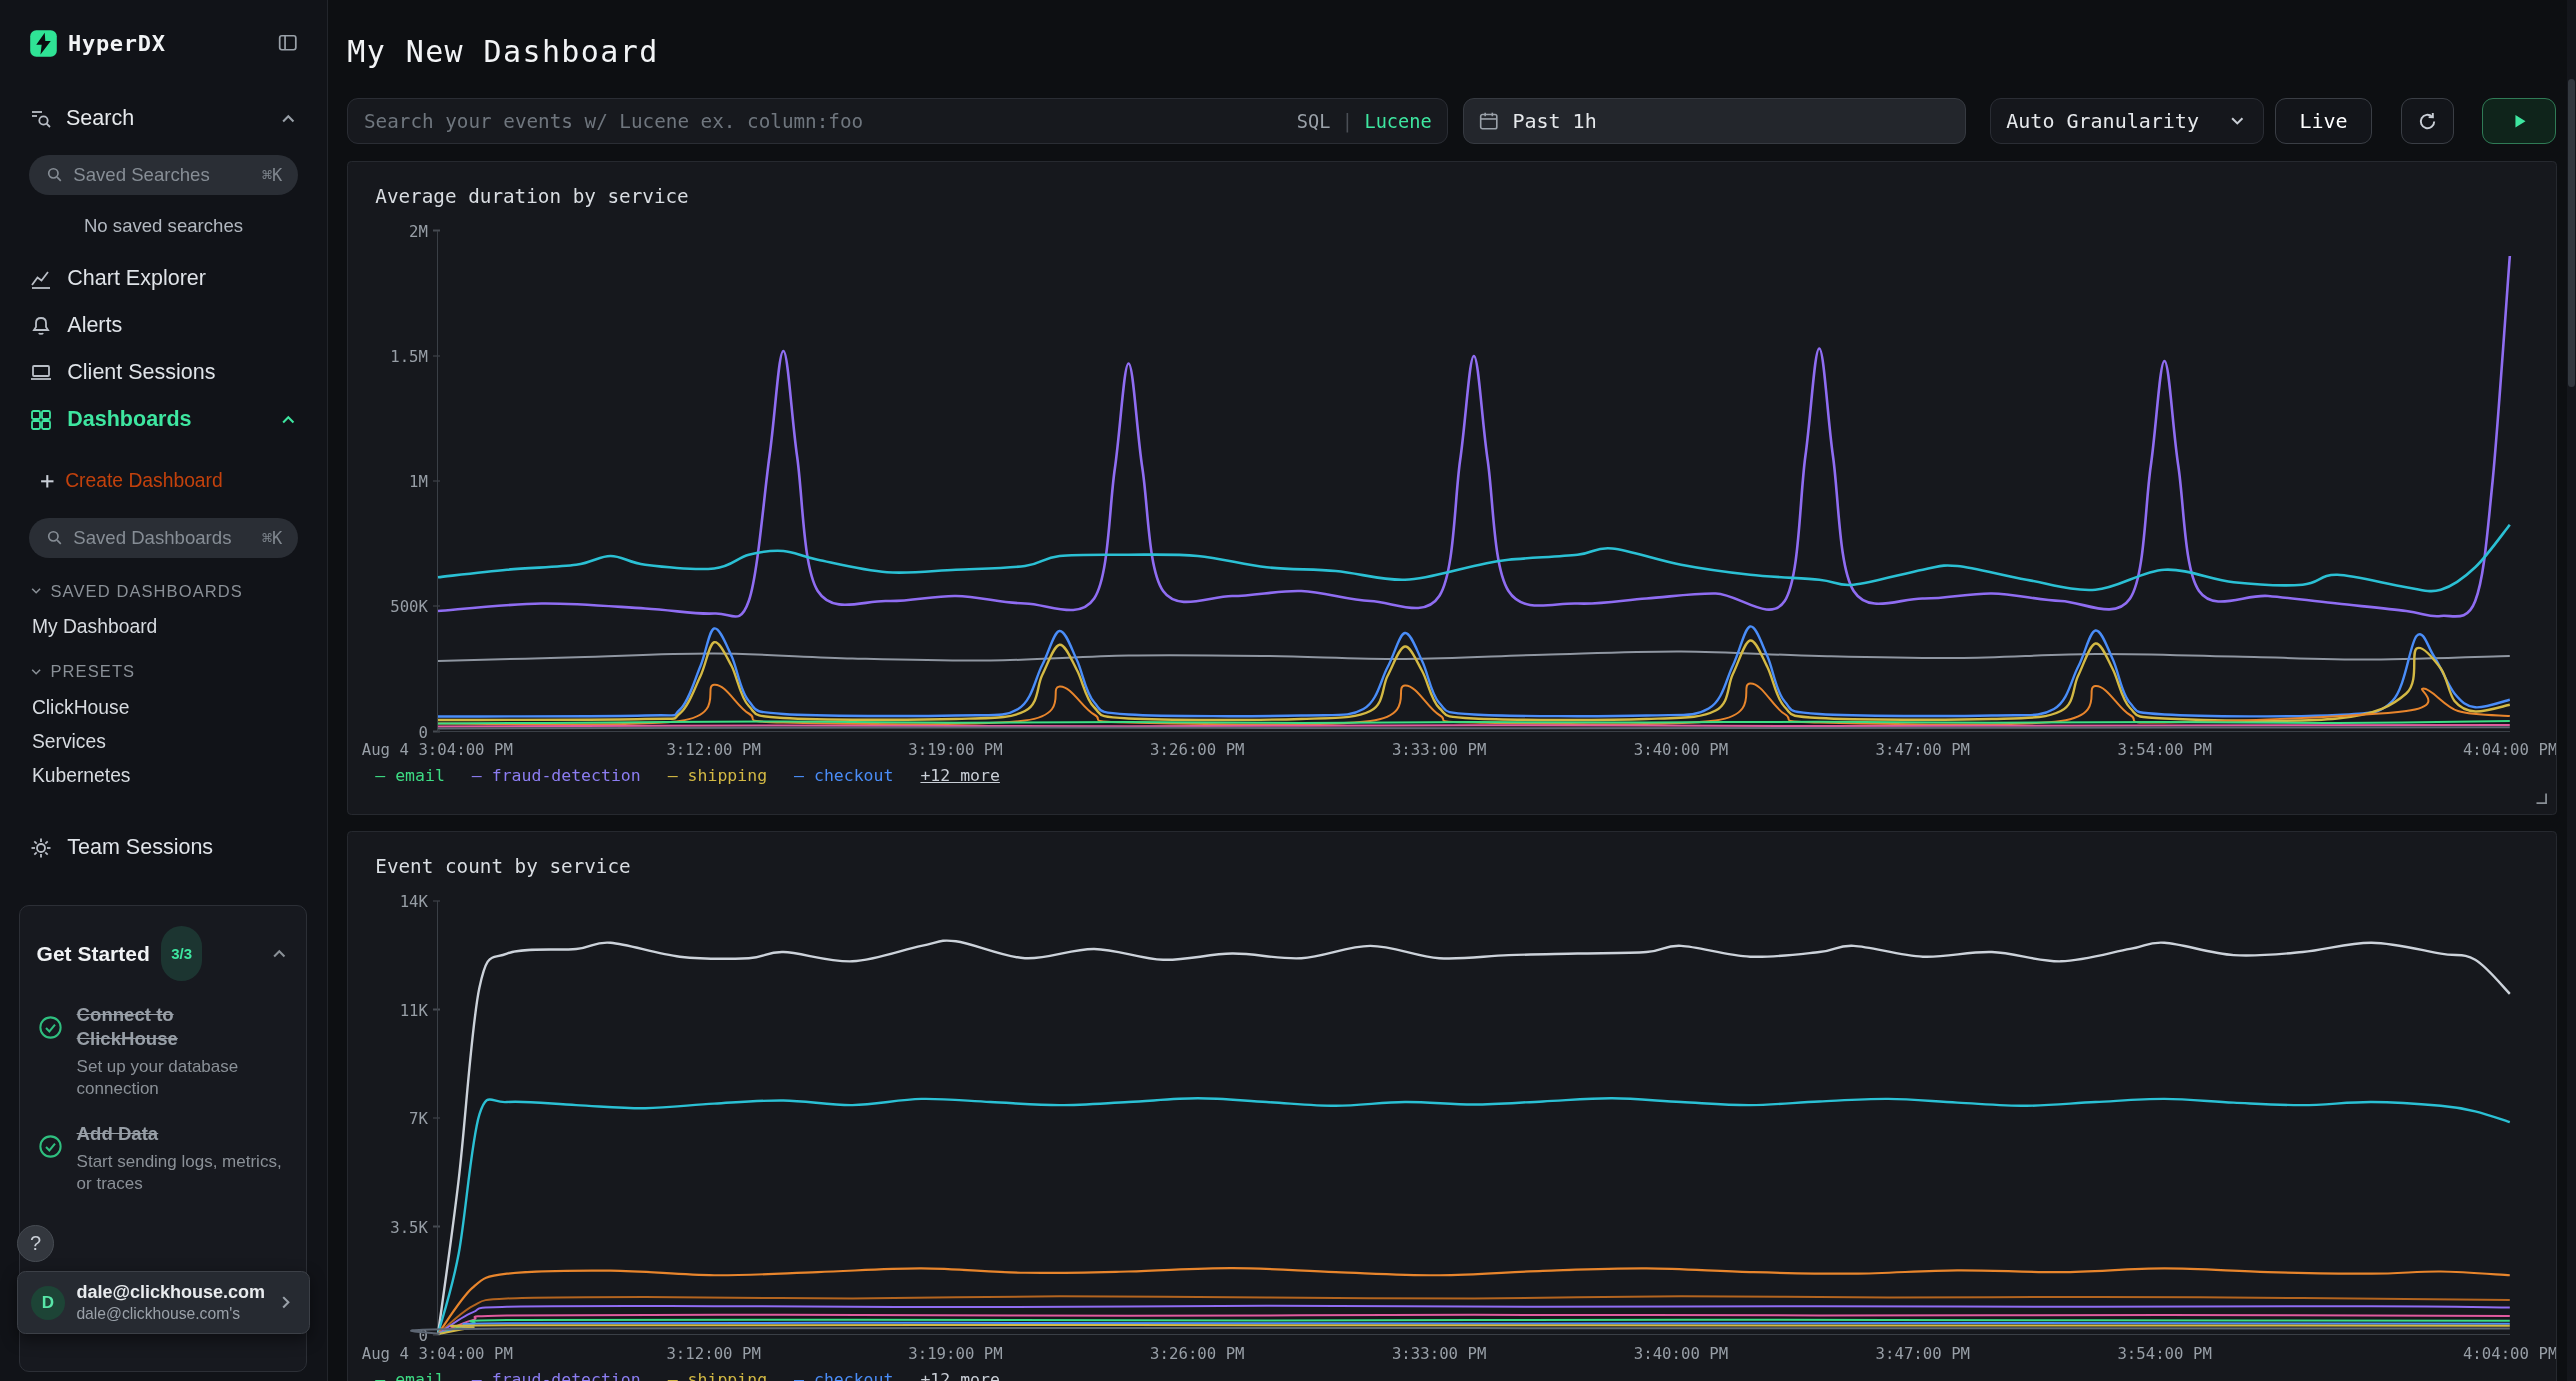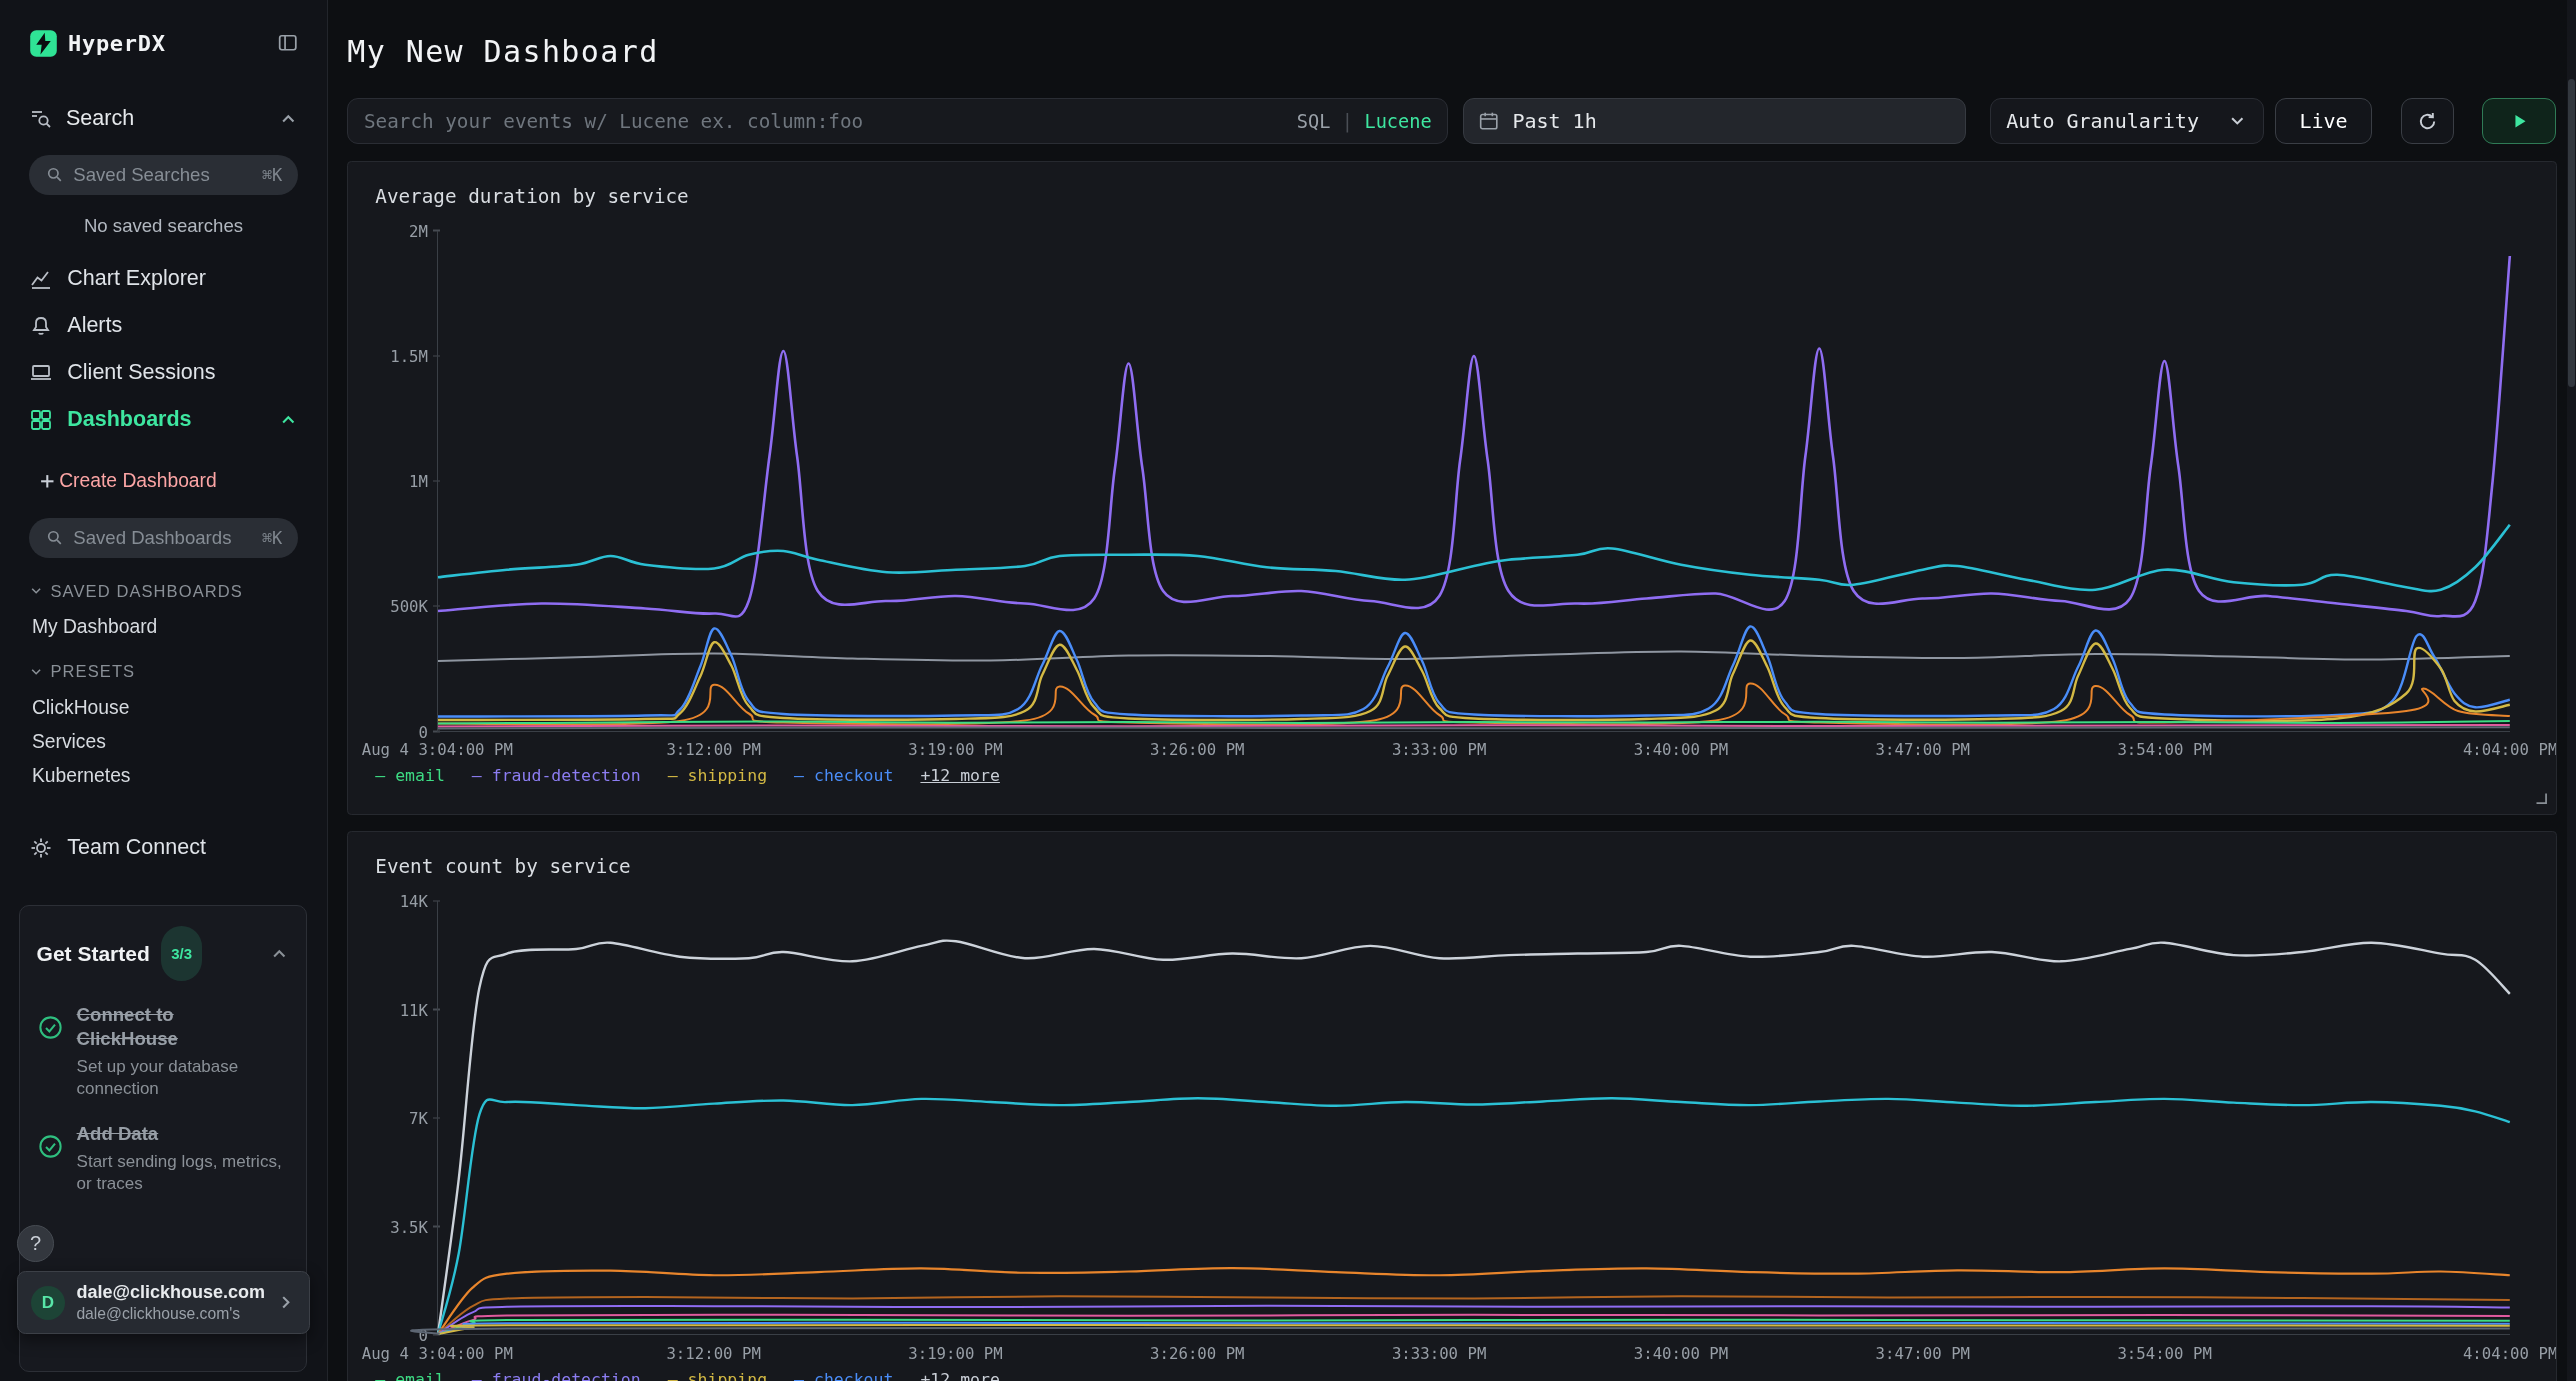--- a/index.html
+++ b/index.html
@@ -32,22 +32,22 @@
   .muted-line { margin-top:20px; font-size:18.6px; color:#b2b8c0; text-align:center; }
 
   .nav-list { margin-top:18.6px; }
   .nav-item { height:47px; display:flex; align-items:center; gap:14.3px; font-size:21.5px;
     color:#dfe3e8; cursor:pointer; }
   .nav-item .icon { color:#b9bec6; display:flex; }
   .nav-item.active { color:#3ee6a0; font-weight:700; }
   .nav-item.active .icon { color:#3ee6a0; }
   .nav-item .chev { margin-left:auto; display:flex; }
 
-  .create-dash { margin-top:21.5px; height:33px; display:flex; align-items:center; gap:3px;
-    font-size:19.3px; color:#fca5a5; padding-left:8.6px; cursor:pointer; }
+  .create-dash { margin-top:21.5px; height:33px; display:flex; align-items:center; gap:9px;
+    font-size:19.3px; color:#c2410c; padding-left:8.6px; cursor:pointer; }
 
   .caps { margin-top:24px; display:flex; align-items:center; gap:7.2px; font-size:16.5px;
     letter-spacing:1.1px; color:#8a9097; cursor:pointer; }
   .dash-link { margin-top:15.7px; font-size:19.3px; color:#d7dbe0; padding-left:2.9px; cursor:pointer; }
   .preset-link { height:34px; display:flex; align-items:center; font-size:19.3px;
     color:#d7dbe0; padding-left:2.9px; cursor:pointer; }
   .preset-first { margin-top:10px; }
 
   .team { margin-top:42px; display:flex; gap:14.3px; align-items:center; font-size:21.5px;
     color:#dfe3e8; cursor:pointer; }
@@ -290,21 +290,21 @@
             <line x1="12" y1="2.5" x2="12" y2="6"></line>
             <line x1="12" y1="18" x2="12" y2="21.5"></line>
             <line x1="2.5" y1="12" x2="6" y2="12"></line>
             <line x1="18" y1="12" x2="21.5" y2="12"></line>
             <line x1="5.3" y1="5.3" x2="7.7" y2="7.7"></line>
             <line x1="16.3" y1="16.3" x2="18.7" y2="18.7"></line>
             <line x1="5.3" y1="18.7" x2="7.7" y2="16.3"></line>
             <line x1="16.3" y1="7.7" x2="18.7" y2="5.3"></line>
           </svg>
       </span>
-      <span>Team Connect</span>
+      <span>Team Sessions</span>
     </div>
   </div>
 
   <div class="gs-card">
     <div class="gs-head">
       <span class="gs-title">Get Started</span>
       <span class="gs-badge">3/3</span>
       <span class="chev">
         <svg width="18.6" height="18.6" viewBox="0 0 18 18" fill="none" stroke="currentColor" stroke-width="2">
             <polyline points="4,12 9,7 14,12"></polyline>

